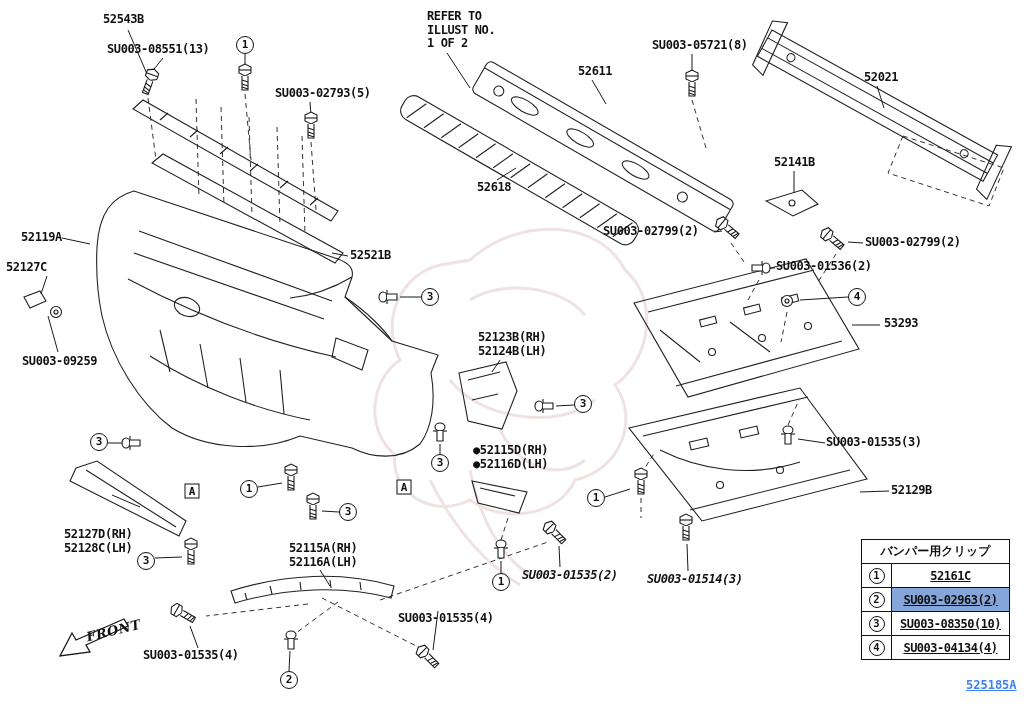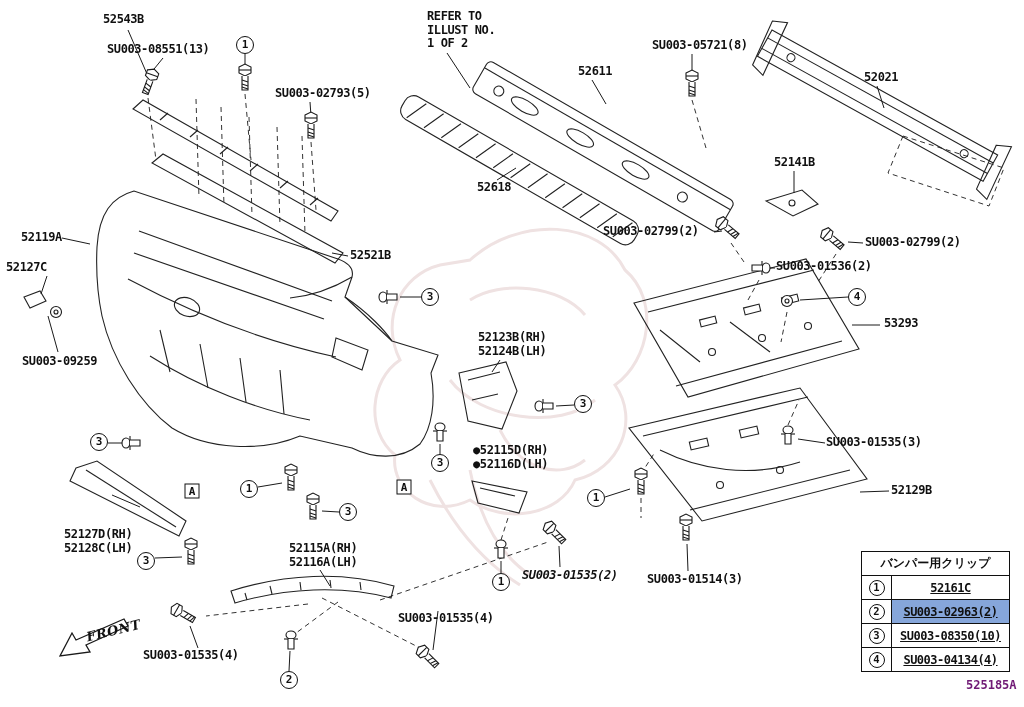--- a/index.html
+++ b/index.html
@@ -18,32 +18,32 @@
              text-align:center; transform:translate(-50%,-50%); color:#101010; }
   .anchor-box { position:absolute; width:15px; height:15px; border:1.4px solid #101010;
                 background:#fff; font:bold 11px/14px "DejaVu Sans Mono", monospace;
                 text-align:center; transform:translate(-50%,-50%); color:#101010; }
 
   .legend { position:absolute; left:888px; top:6px; font:bold 12px/15px "DejaVu Sans Mono", monospace;
             color:#101010; white-space:nowrap; }
   .legend-line span { vertical-align:top; }
 
   #clip-table { position:absolute; left:861px; top:539px; border-collapse:collapse;
-                font:bold 12px "DejaVu Sans Mono", monospace; color:#101010; background:#fff;margin-top:12px; }
+                font:bold 12px "DejaVu Sans Mono", monospace; color:#101010; background:#fff; }
   #clip-table td, #clip-table th { border:1.5px solid #101010; text-align:center;
                 padding:3px 5px; height:24px; font-weight:bold; }
   #clip-table th { width:148px; }
   .row-circ { width:30px; }
   .part-cell { width:118px; letter-spacing:-0.5px;text-decoration:underline; }
   .circ { display:inline-block; width:16px; height:16px; border:1.5px solid #101010;
           border-radius:50%; line-height:13px; font-size:10.5px; }
   .hl { background:var(--hl, #86a6da); }
 
   .footer-code { position:absolute; left:966px; top:678px;
-                 font:bold 12px "DejaVu Sans Mono", monospace; color:#701a75; }
+                 font:bold 12px "DejaVu Sans Mono", monospace; color:#3b82f6;text-decoration:underline; }
 </style>
 </head>
 <body style="--hl: #86a6da;">
 
 <div id="stage">
 
   <svg id="art" width="1024" height="707" viewBox="0 0 1024 707">
     <defs>
       <g id="bolt" stroke="#1a1a1a" fill="#ffffff" stroke-width="1.1">
         <polygon points="-6,-15 0,-18 6,-15 6,-9 0,-6 -6,-9"></polygon>
@@ -235,21 +235,21 @@
 52124B(LH)</div>
       <div class="part-label" style="left: 826px; top: 436px;">SU003-01535(3)</div>
       <div class="part-label" style="left: 473px; top: 444px;">●52115D(RH)
 ●52116D(LH)</div>
       <div class="part-label" style="left: 891px; top: 484px;">52129B</div>
       <div class="part-label" style="left: 64px; top: 497px; margin-top: 31px;">52127D(RH)
 52128C(LH)</div>
       <div class="part-label" style="left: 289px; top: 542px;">52115A(RH)
 52116A(LH)</div>
       <div class="part-label" style="left: 522px; top: 569px; font-style: italic;">SU003-01535(2)</div>
-      <div class="part-label" style="left: 647px; top: 573px;">SU003-01514(3)</div>
+      <div class="part-label" style="left: 647px; top: 573px; font-style: italic;">SU003-01514(3)</div>
       <div class="part-label" style="left: 143px; top: 649px;">SU003-01535(4)</div>
       <div class="part-label" style="left: 398px; top: 612px;">SU003-01535(4)</div>
       <div class="part-label front" style="left: 86px; top: 624px;">FRONT</div>
       <div class="callout" style="left: 245px; top: 45px;">1</div>
       <div class="callout" style="left: 430px; top: 297px;">3</div>
       <div class="callout" style="left: 857px; top: 297px;">4</div>
       <div class="callout" style="left: 583px; top: 404px;">3</div>
       <div class="callout" style="left: 440px; top: 463px;">3</div>
       <div class="callout" style="left: 99px; top: 442px;">3</div>
       <div class="callout" style="left: 249px; top: 489px;">1</div>

